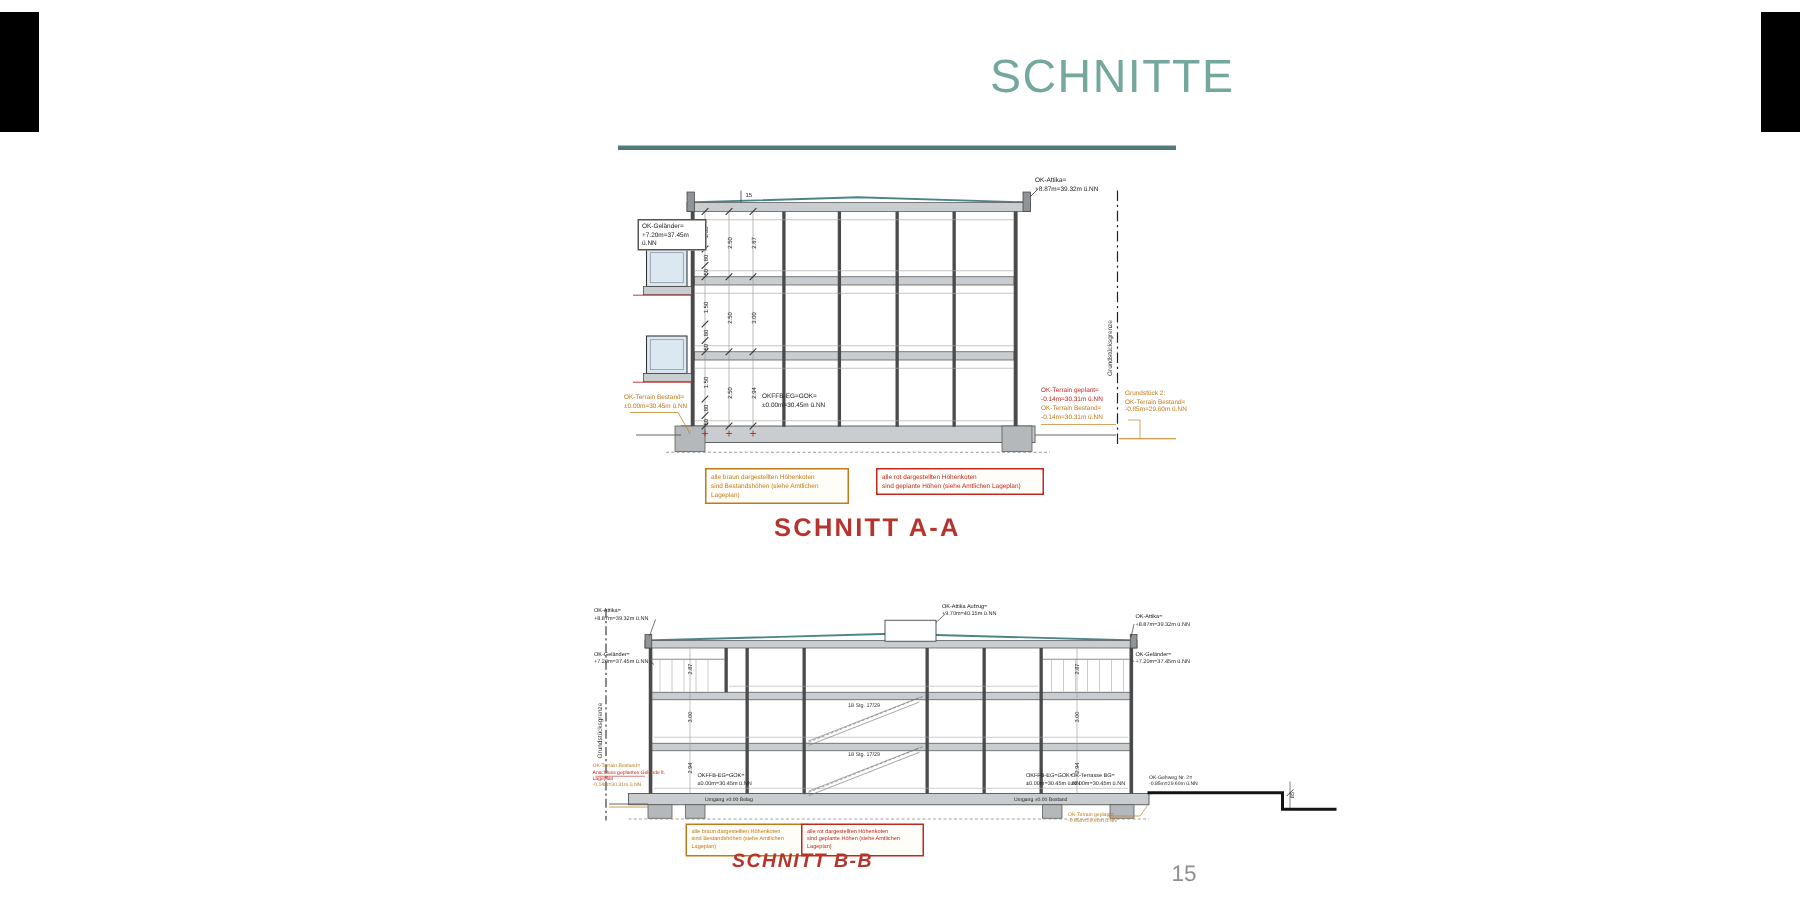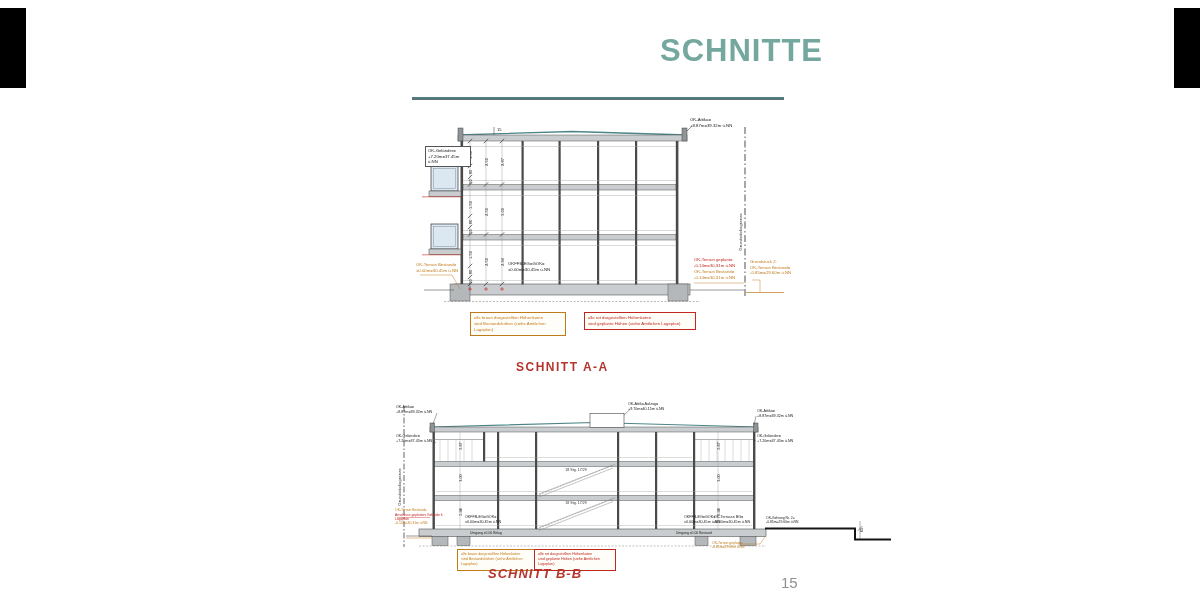--- a/index.html
+++ b/index.html
@@ -1,24 +1,24 @@
 <!DOCTYPE html>
 <html><head>
 <meta charset="utf-8">
 <style>
   html,body{margin:0;padding:0;background:#fff;}
   .slide{position:relative;width:1200px;height:600px;background:#ffffff;overflow:hidden;
          font-family:"Liberation Sans",sans-serif;}
   .corner{position:absolute;top:8px;width:26px;height:80px;background:#000;}
   .title{position:absolute;left:660px;top:33px;font-size:31px;letter-spacing:1px;
-         color:#74a79e;font-weight:700;}
+         color:#74a79e;font-weight:400;}
   .rule{position:absolute;left:412px;top:97px;width:372px;height:3px;
         background:linear-gradient(#4e8184,#5d6f70);}
   .caption{position:absolute;color:#b5352e;font-weight:600;}
-  .caption.a{left:516px;top:342px;font-size:12px;letter-spacing:1.5px;margin-top:18px;}
+  .caption.a{left:516px;top:342px;font-size:17px;letter-spacing:1.5px;}
   .caption.b{left:488px;top:566px;font-size:13px;letter-spacing:1px;font-style:italic;}
   .pagenum{position:absolute;left:781px;top:574px;font-size:15px;color:#909090;}
   svg{position:absolute;overflow:visible;}
   .ann{position:absolute;font-size:4.3px;line-height:1.3;white-space:pre-line;color:#222;}
   .annb{font-size:3.7px;line-height:1.3;}
   .tiny{font-size:3.4px;line-height:1.2;}
   .orange{color:#c07a1a;}
   .red{color:#c1271e;}
   .boxed{border:1px solid #555;padding:1px 2px;background:#fff;}
   .note{position:absolute;white-space:pre-line;line-height:1.4;padding:2px 3px;

